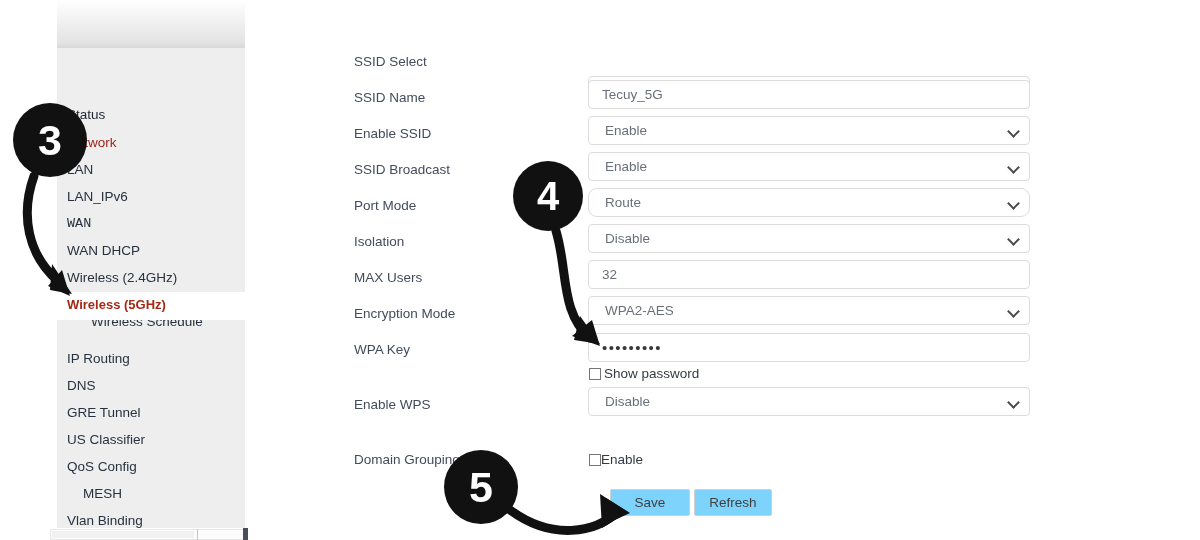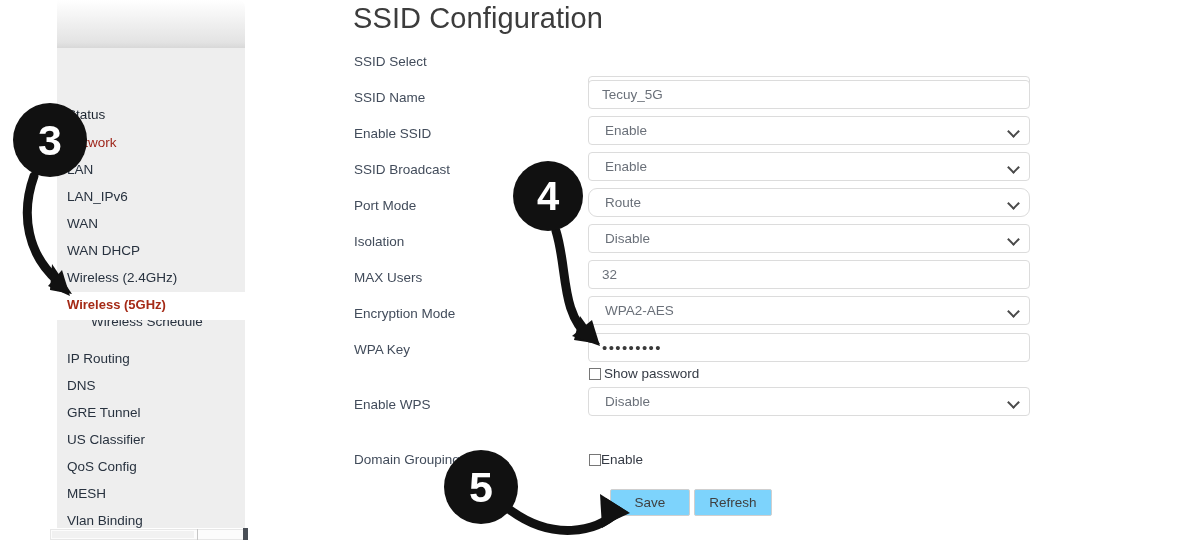--- a/index.html
+++ b/index.html
@@ -201,43 +201,42 @@
   <div class="sidebar-panel-top"></div>
   <div class="sidebar-panel-bottom"></div>
 
   <div class="status-bullet"></div>
 
   <div id="nav-items">
       <div class="nav-item top-level" style="top: 107px;"><span>Status</span></div>
       <div class="nav-item network-link" style="top: 135px;"><span>Network</span></div>
       <div class="nav-item sub" style="top: 162px;"><span>LAN</span></div>
       <div class="nav-item sub" style="top: 189px;"><span>LAN_IPv6</span></div>
-      <div class="nav-item sub" style="top: 216px;"><span>WAN</span></div>
+      <div class="nav-item sub" style="top: 216px; font-family: Liberation Mono, monospace;"><span>WAN</span></div>
       <div class="nav-item sub" style="top: 243px;"><span>WAN DHCP</span></div>
       <div class="nav-item sub" style="top: 270px;"><span>Wireless (2.4GHz)</span></div>
       <div class="nav-item sub" style="top: 314px; margin-left: 24px;"><span>Wireless Schedule</span></div>
       <div class="nav-item sub" style="top: 351px;"><span>IP Routing</span></div>
       <div class="nav-item sub" style="top: 378px;"><span>DNS</span></div>
       <div class="nav-item sub" style="top: 405px;"><span>GRE Tunnel</span></div>
       <div class="nav-item sub" style="top: 432px;"><span>US Classifier</span></div>
       <div class="nav-item sub" style="top: 459px;"><span>QoS Config</span></div>
-      <div class="nav-item sub" style="top: 486px;"><span>MESH</span></div>
+      <div class="nav-item sub" style="top: 486px; margin-left: 16px;"><span>MESH</span></div>
       <div class="nav-item sub" style="top: 513px;"><span>Vlan Binding</span></div>
     </div>
 
   <div class="nav-selected">
     <span>Wireless (5GHz)</span>
   </div>
 
   <div class="scroll-track"></div>
   <div class="scroll-thumb"></div>
   <div class="scroll-tick"></div>
   <div class="scroll-end"></div>
 
-  <div class="page-title">SSID Configuration</div>
 
   <div id="form-labels">
       <div class="field-label" style="top: 54px;">SSID Select</div>
       <div class="field-label" style="top: 90px;">SSID Name</div>
       <div class="field-label" style="top: 126px;">Enable SSID</div>
       <div class="field-label" style="top: 162px;">SSID Broadcast</div>
       <div class="field-label" style="top: 198px;">Port Mode</div>
       <div class="field-label" style="top: 234px;">Isolation</div>
       <div class="field-label" style="top: 270px;">MAX Users</div>
       <div class="field-label" style="top: 306px;">Encryption Mode</div>

